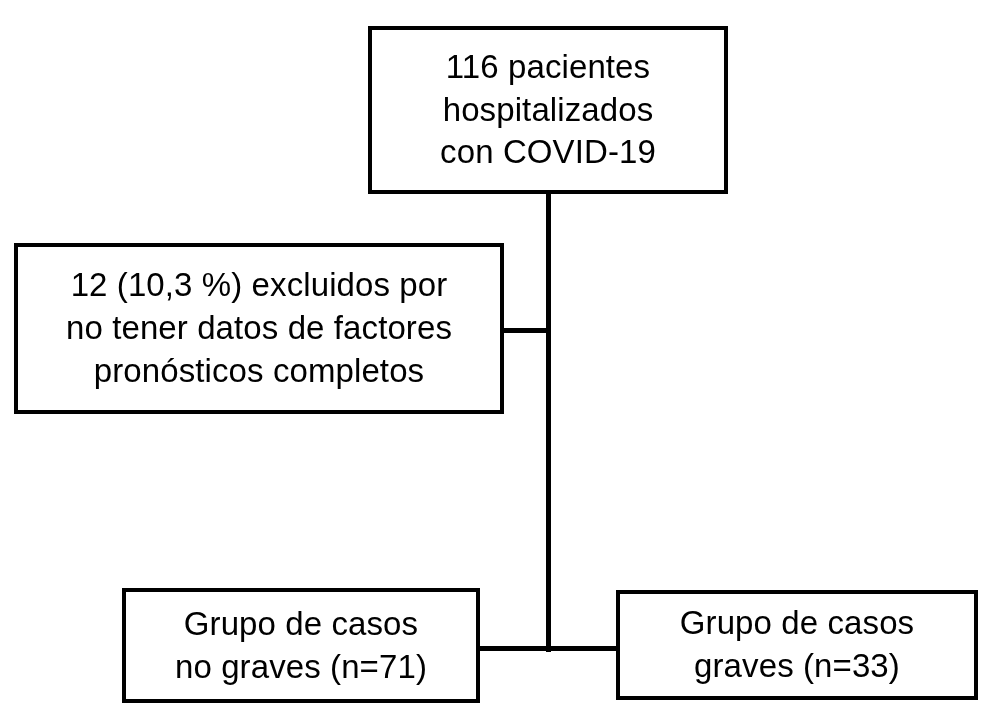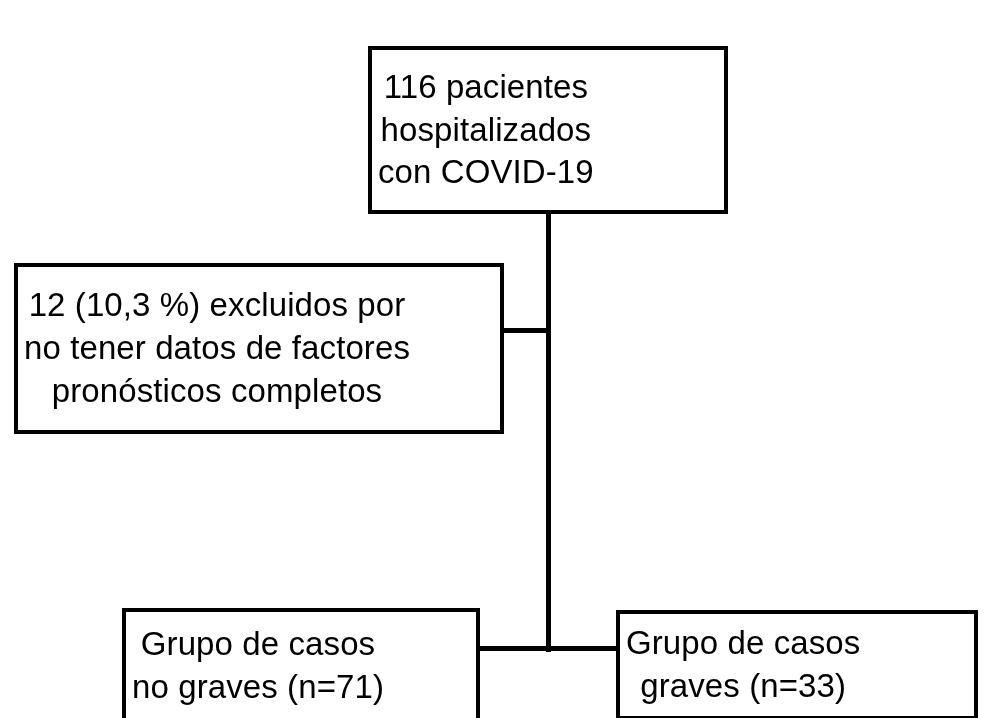--- a/index.html
+++ b/index.html
@@ -15,22 +15,22 @@
     font-family: "Liberation Sans", sans-serif;
     overflow: hidden;
   }
   .node-box {
     position: absolute;
     box-sizing: border-box;
     border: 4px solid #000000;
     background: #ffffff;
     display: flex;
     align-items: center;
+    justify-content: center;
     z-index: 2;
-    margin-top: 20px;
   }
   .node-text {
     text-align: center;
     color: #000000;
     font-size: 33px;
     line-height: 1.30;
     letter-spacing: 0.1px;
     white-space: pre-line;
     padding: 0 6px;
   }

